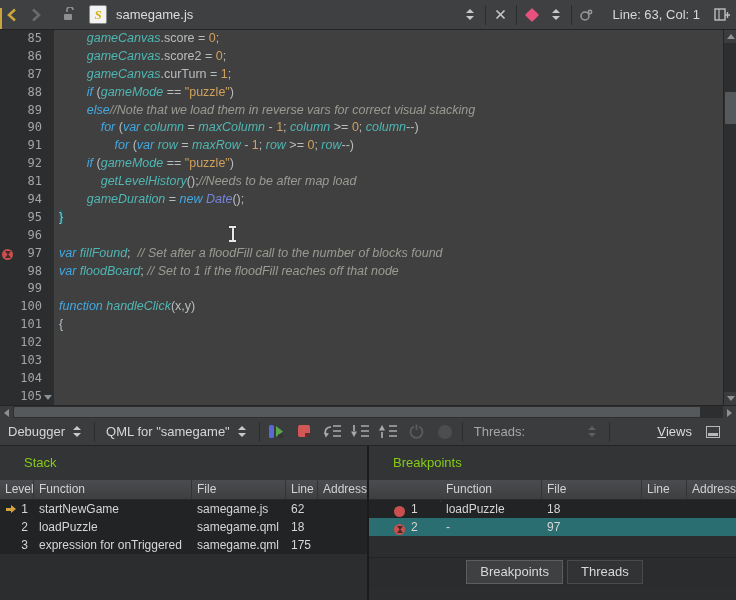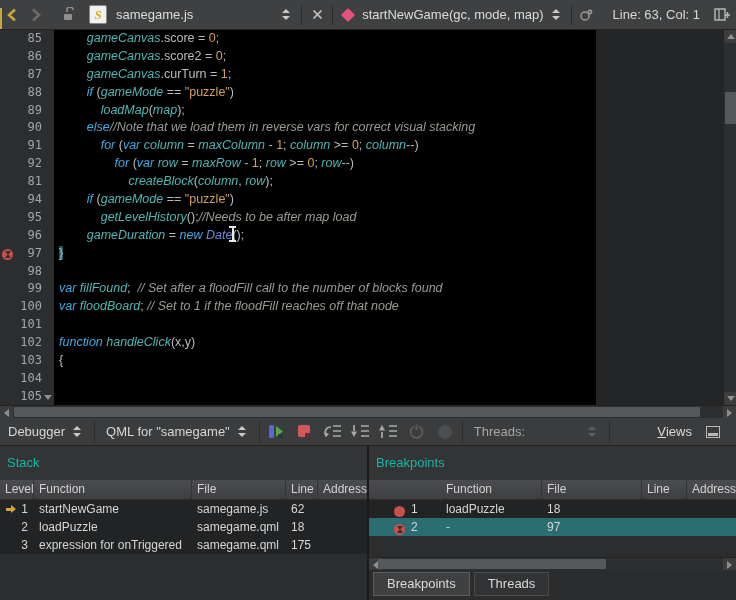--- a/index.html
+++ b/index.html
@@ -19,21 +19,21 @@
   .spin .dn{border-top:4px solid #c9c9c9;}
   .spin.dis .up{border-bottom-color:#5e5e5e;}
   .spin.dis .dn{border-top-color:#5e5e5e;}
   .jsicon{width:16px;height:17px;background:#f2f2f2;border:1px solid #8a8a8a;border-radius:2px;
           display:flex;align-items:center;justify-content:center;
           font-family:"Liberation Serif",serif;font-style:italic;font-weight:bold;
           color:#d6b012;font-size:13px;line-height:1;}
   .diamond{width:10px;height:10px;background:#e8517d;transform:rotate(45deg);border-radius:1px;}
   .linecol{color:#d8d8d8;font-size:13px;white-space:nowrap;margin:0 10px 0 14px;}
   
-  .editor{position:absolute;top:30px;left:0;width:596px;height:375px;background:#000000;overflow:hidden;}
+  .editor{position:absolute;top:30px;left:0;width:736px;height:375px;background:#404040;overflow:hidden;}
   .gutter{position:absolute;left:0;top:0;bottom:0;width:54px;background:#2b2d2f;}
   .gut-line{position:relative;height:17.9px;line-height:17.9px;
             font-family:"DejaVu Sans Mono",monospace;font-size:12px;color:#a3a6a8;
             text-align:right;padding-right:12px;box-sizing:border-box;}
   .code{position:absolute;left:54px;top:0;right:13px;bottom:0;overflow:hidden;}
   .code-line{height:17.9px;line-height:17.9px;white-space:pre;
              font-family:Liberation Sans, sans-serif;font-size:12.5px;padding-left:5px;}
   .tk-pl{color:#b9bcbe;}
   .tk-id{color:#4fb6b3;font-style:italic;}
   .tk-kw{color:#43a8e0;font-style:italic;}
@@ -72,21 +72,21 @@
   .views{display:flex;align-items:center;margin-left:auto;padding:0 6px;color:#dadada;font-size:13px;}
   .views u{text-decoration:underline;}
   .panelicon{width:14px;height:12px;border:1px solid #b8b8b8;box-sizing:border-box;position:relative;margin:0 10px 0 14px;}
   .panelicon:after{content:"";position:absolute;left:1px;right:1px;bottom:1px;height:3px;background:#b8b8b8;}
   
   .panels{position:absolute;top:446px;left:0;width:736px;height:154px;background:#2b2d2f;}
   .panel{position:absolute;top:0;bottom:0;}
   .panel.stack{left:0;width:367px;}
   .panel.bp{left:369px;width:367px;}
   .vsep{position:absolute;top:0;bottom:0;left:367px;width:2px;background:#1b1b1b;}
-  .ptitle{height:34px;line-height:34px;padding-left:7px;background:#323436;color:#14b8a6;font-size:13px;}
+  .ptitle{height:34px;line-height:34px;padding-left:24px;background:#323436;color:#84cc16;font-size:13px;}
   .phead{display:flex;height:20px;background:linear-gradient(#4a4c4f,#3d3f41);border-bottom:1px solid #2a2a2a;box-sizing:border-box;}
   .hc{box-sizing:border-box;padding:2px 0 0 5px;font-size:12px;color:#d2d2d2;border-right:1px solid #323436;overflow:hidden;white-space:nowrap;flex:0 0 auto;}
   .hc:last-child{flex:1 1 auto;border-right:none;}
   .stack .hc:nth-child(1){width:34px;}
   .stack .hc:nth-child(2){width:158px;}
   .stack .hc:nth-child(3){width:94px;}
   .stack .hc:nth-child(4){width:32px;}
   .bp .hc:nth-child(1){width:72px;margin-top:20px;}
   .bp .hc:nth-child(2){width:101px;}
   .bp .hc:nth-child(3){width:100px;}
@@ -106,21 +106,21 @@
   .bp .tc:nth-child(4){width:45px;}
   .cur-arrow{position:absolute;left:6px;top:5px;width:10px;height:8px;}
   .cur-arrow:before{content:"";position:absolute;left:0;top:3px;width:5px;height:2.5px;background:#d7a33f;}
   .cur-arrow:after{content:"";position:absolute;left:5px;top:0;width:0;height:0;
       border-top:4px solid transparent;border-bottom:4px solid transparent;border-left:5px solid #d7a33f;}
   .bpnum-dot{position:absolute;left:25px;top:4px;}
   .bpnum-txt{position:absolute;left:42px;top:0;}
   
   .bp-hscroll{position:absolute;left:0;right:0;bottom:30px;height:13px;background:#2c2e30;border-top:1px solid #242424;box-sizing:border-box;}
   .bp-hhandle{position:absolute;top:1px;left:9px;width:228px;height:10px;background:#56595b;border-radius:1px;}
-  .tabsbar{position:absolute;left:0;right:0;bottom:0;height:30px;background:#2a2c2d;}
+  .tabsbar{position:absolute;left:0;right:0;bottom:12px;height:30px;background:#2a2c2d;text-align:center;}
   .tab{display:inline-block;height:22px;line-height:22px;padding:0 13px;margin:2px 0 0 4px;
        background:#313335;border:1px solid #4a4a4a;color:#d8d8d8;font-size:13px;}
   .tab.active{background:#3e4042;border-color:#5e5e5e;}
   svg{display:block;}
 </style>
 </head>
 <body>
 
 <div class="app">
 
@@ -154,21 +154,20 @@
     <span class="sep"></span>
     <span class="tbtn">
       <svg width="11" height="11" viewBox="0 0 11 11">
           <path d="M1.5 1.5 L9.5 9.5 M9.5 1.5 L1.5 9.5" stroke="#c6c6c6" stroke-width="1.7"></path>
         </svg>
     </span>
     <span class="sep"></span>
     <span class="tbtn">
       <span class="diamond"></span>
     </span>
-    <span class="tablabel" style="margin-left:2px;">startNewGame(gc, mode, map)</span>
     <span class="spin">
         <i class="up"></i>
         <i class="dn"></i>
       </span>
     <span class="sep"></span>
     <span class="tbtn">
       <svg width="16" height="14" viewBox="0 0 16 14">
         <circle cx="6" cy="8" r="4" fill="none" stroke="#9a9a9a" stroke-width="1.5"></circle>
         <circle cx="11" cy="4" r="2.4" fill="#9a9a9a"></circle>
         <path d="M10 4 h2 M11 3 v2" stroke="#3e4042" stroke-width="0.8"></path>
@@ -206,25 +205,23 @@
         <div class="gut-line">102</div>
         <div class="gut-line">103</div>
         <div class="gut-line">104</div>
         <div class="gut-line">105<span class="fold"></span></div>
       </div>
     <div class="code" id="code">
         <div class="code-line"><span class="tk-pl">        </span><span class="tk-id">gameCanvas</span><span class="tk-pl">.score = </span><span class="tk-num">0</span><span class="tk-pl">;</span></div>
         <div class="code-line"><span class="tk-pl">        </span><span class="tk-id">gameCanvas</span><span class="tk-pl">.score2 = </span><span class="tk-num">0</span><span class="tk-pl">;</span></div>
         <div class="code-line"><span class="tk-pl">        </span><span class="tk-id">gameCanvas</span><span class="tk-pl">.curTurn = </span><span class="tk-num">1</span><span class="tk-pl">;</span></div>
         <div class="code-line"><span class="tk-pl">        </span><span class="tk-kw">if</span><span class="tk-pl"> (</span><span class="tk-id">gameMode</span><span class="tk-pl"> == </span><span class="tk-str">"puzzle"</span><span class="tk-pl">)</span></div>
-        <div class="code-line"><span class="tk-pl">            </span><span class="tk-id">loadMap</span><span class="tk-pl">(</span><span class="tk-id">map</span><span class="tk-pl">);</span></div>
         <div class="code-line"><span class="tk-pl">        </span><span class="tk-kw">else</span><span class="tk-cmt">//Note that we load them in reverse vars for correct visual stacking</span></div>
         <div class="code-line"><span class="tk-pl">            </span><span class="tk-kw">for</span><span class="tk-pl"> (</span><span class="tk-kw">var</span><span class="tk-pl"> </span><span class="tk-id">column</span><span class="tk-pl"> = </span><span class="tk-id">maxColumn</span><span class="tk-pl"> - </span><span class="tk-num">1</span><span class="tk-pl">; </span><span class="tk-id">column</span><span class="tk-pl"> &gt;= </span><span class="tk-num">0</span><span class="tk-pl">; </span><span class="tk-id">column</span><span class="tk-pl">--)</span></div>
         <div class="code-line"><span class="tk-pl">                </span><span class="tk-kw">for</span><span class="tk-pl"> (</span><span class="tk-kw">var</span><span class="tk-pl"> </span><span class="tk-id">row</span><span class="tk-pl"> = </span><span class="tk-id">maxRow</span><span class="tk-pl"> - </span><span class="tk-num">1</span><span class="tk-pl">; </span><span class="tk-id">row</span><span class="tk-pl"> &gt;= </span><span class="tk-num">0</span><span class="tk-pl">; </span><span class="tk-id">row</span><span class="tk-pl">--)</span></div>
-        <div class="code-line"><span class="tk-pl">                    </span><span class="tk-id">createBlock</span><span class="tk-pl">(</span><span class="tk-id">column</span><span class="tk-pl">, </span><span class="tk-id">row</span><span class="tk-pl">);</span></div>
         <div class="code-line"><span class="tk-pl">        </span><span class="tk-kw">if</span><span class="tk-pl"> (</span><span class="tk-id">gameMode</span><span class="tk-pl"> == </span><span class="tk-str">"puzzle"</span><span class="tk-pl">)</span></div>
         <div class="code-line"><span class="tk-pl">            </span><span class="tk-id">getLevelHistory</span><span class="tk-pl">();</span><span class="tk-cmt">//Needs to be after map load</span></div>
         <div class="code-line"><span class="tk-pl">        </span><span class="tk-id">gameDuration</span><span class="tk-pl"> = </span><span class="tk-kw">new</span><span class="tk-pl"> </span><span class="tk-typ">Date</span><span class="tk-pl">();</span></div>
         <div class="code-line"><span class="tk-bhl">}</span></div>
         <div class="code-line"></div>
         <div class="code-line"><span class="tk-kw">var</span><span class="tk-pl"> </span><span class="tk-id">fillFound</span><span class="tk-pl">;  </span><span class="tk-cmt">// Set after a floodFill call to the number of blocks found</span></div>
         <div class="code-line"><span class="tk-kw">var</span><span class="tk-pl"> </span><span class="tk-id">floodBoard</span><span class="tk-pl">; </span><span class="tk-cmt">// Set to 1 if the floodFill reaches off that node</span></div>
         <div class="code-line"></div>
         <div class="code-line"><span class="tk-kw">function</span><span class="tk-pl"> </span><span class="tk-id">handleClick</span><span class="tk-pl">(x,y)</span></div>
         <div class="code-line"><span class="tk-pl">{</span></div>

